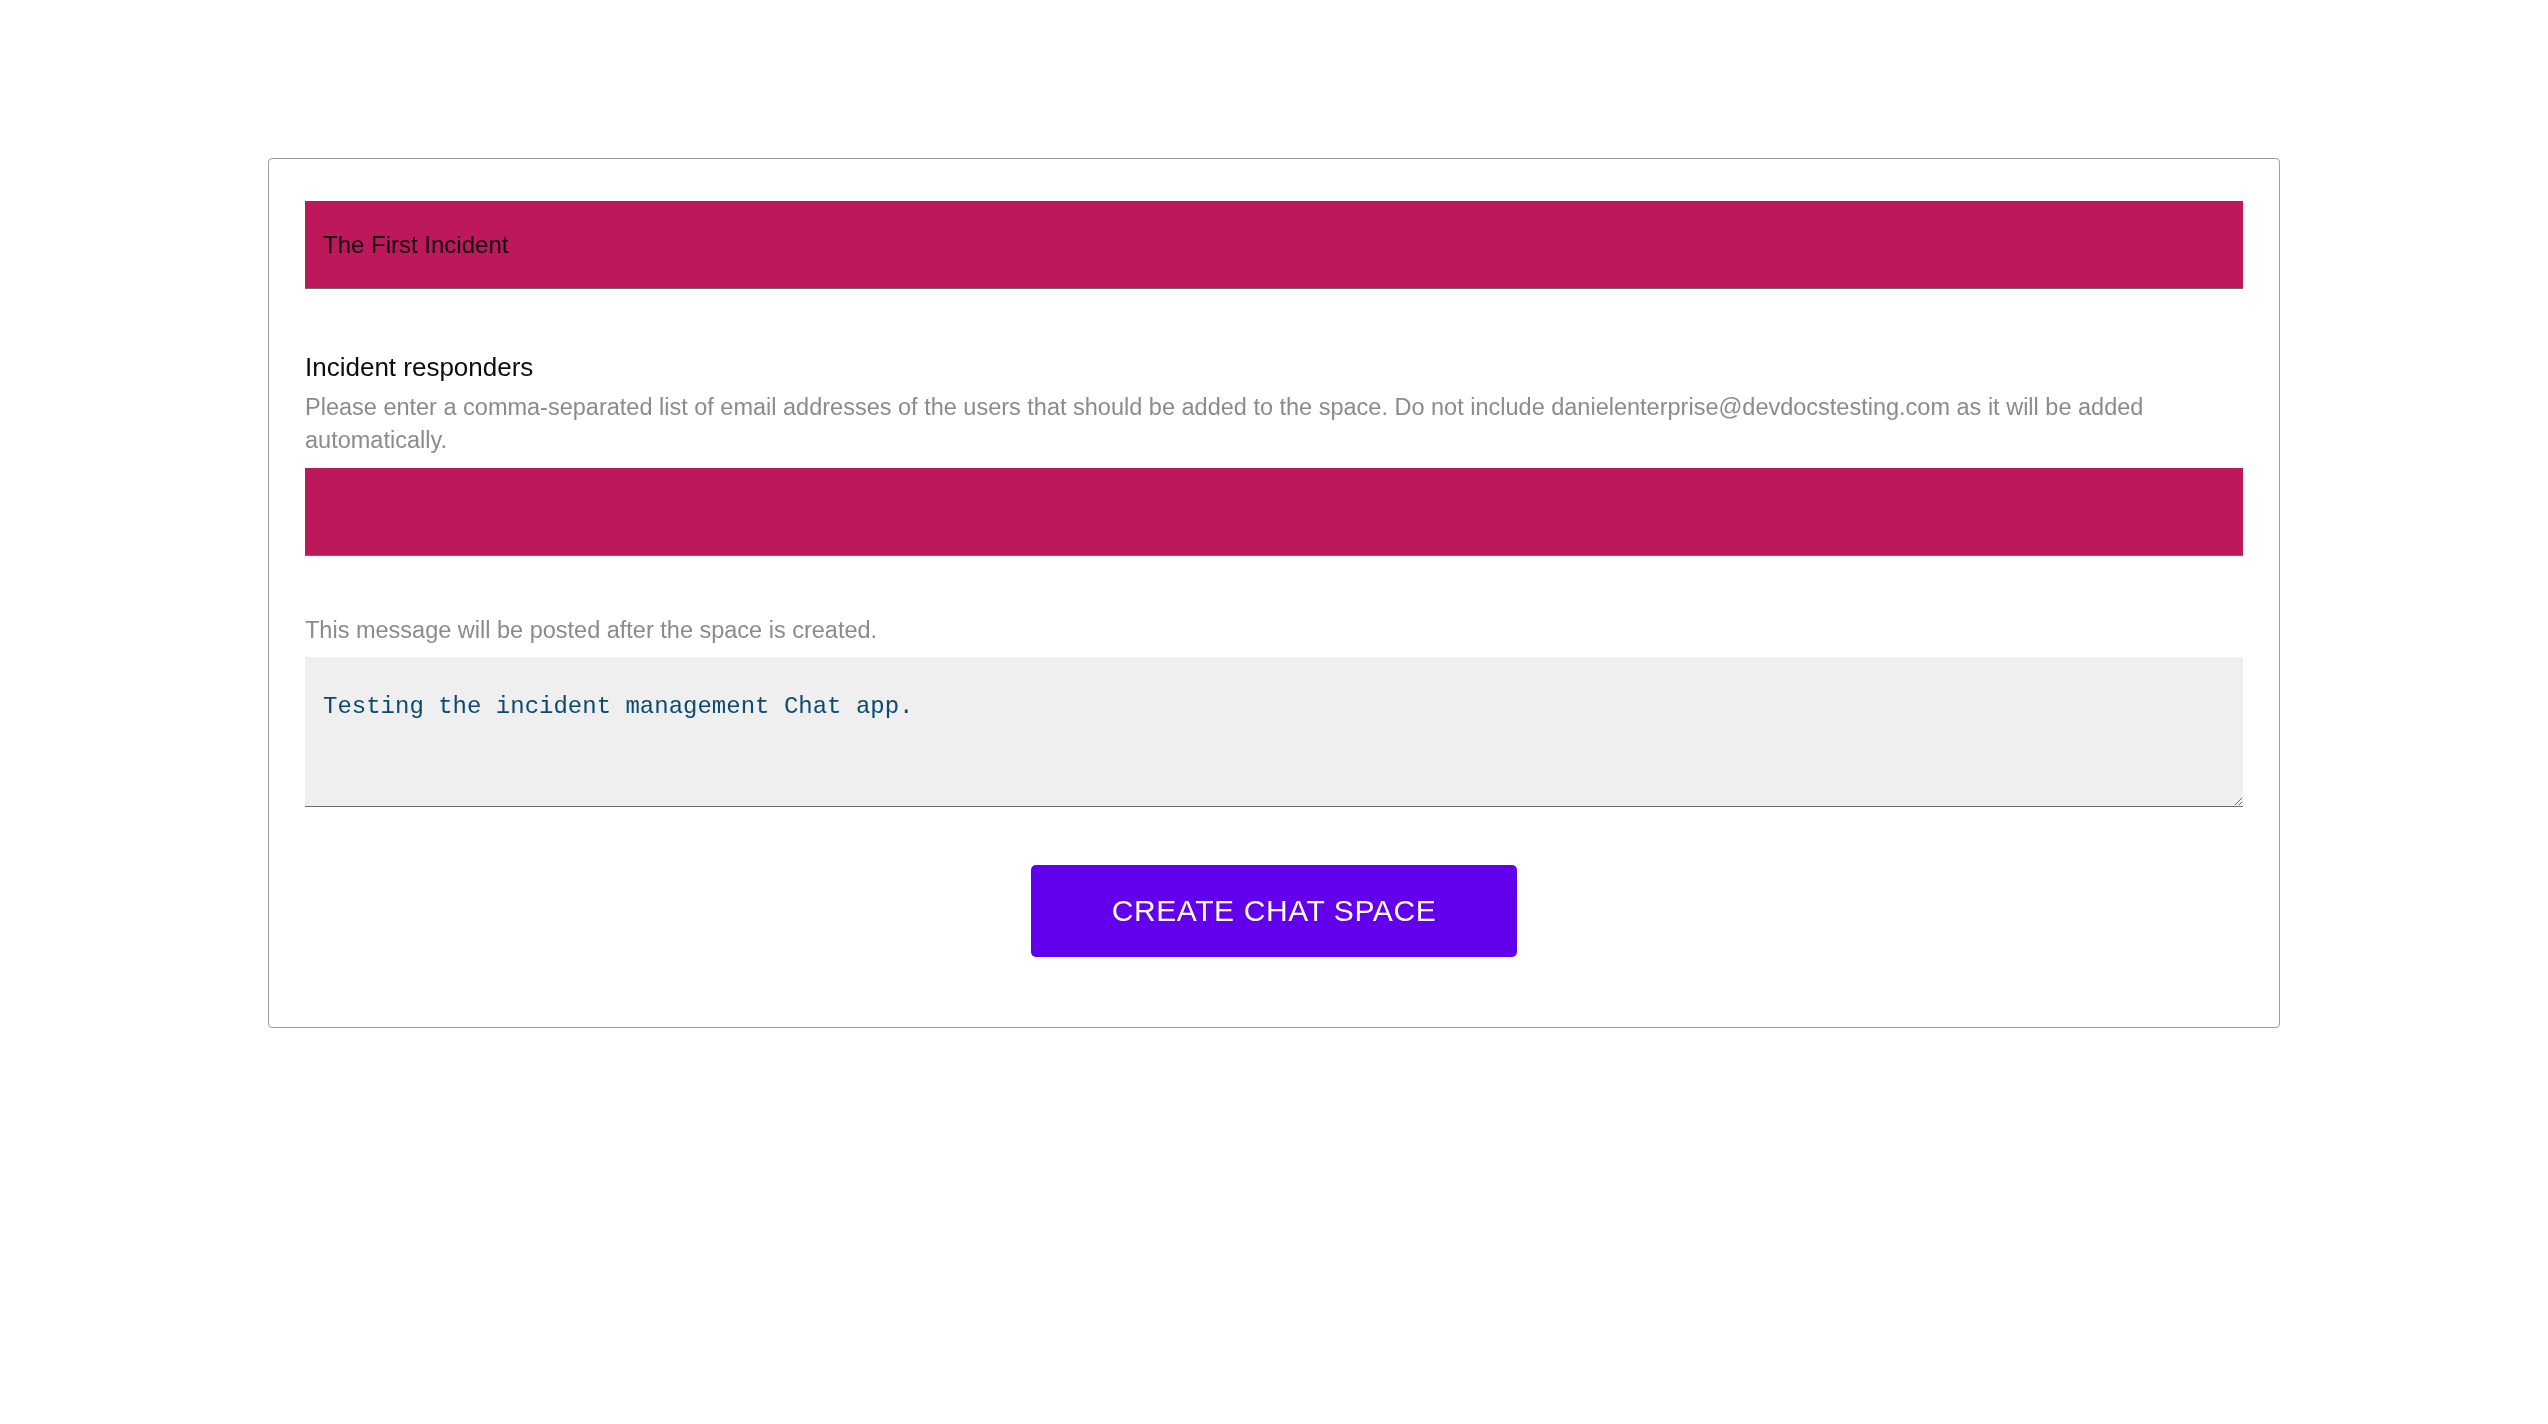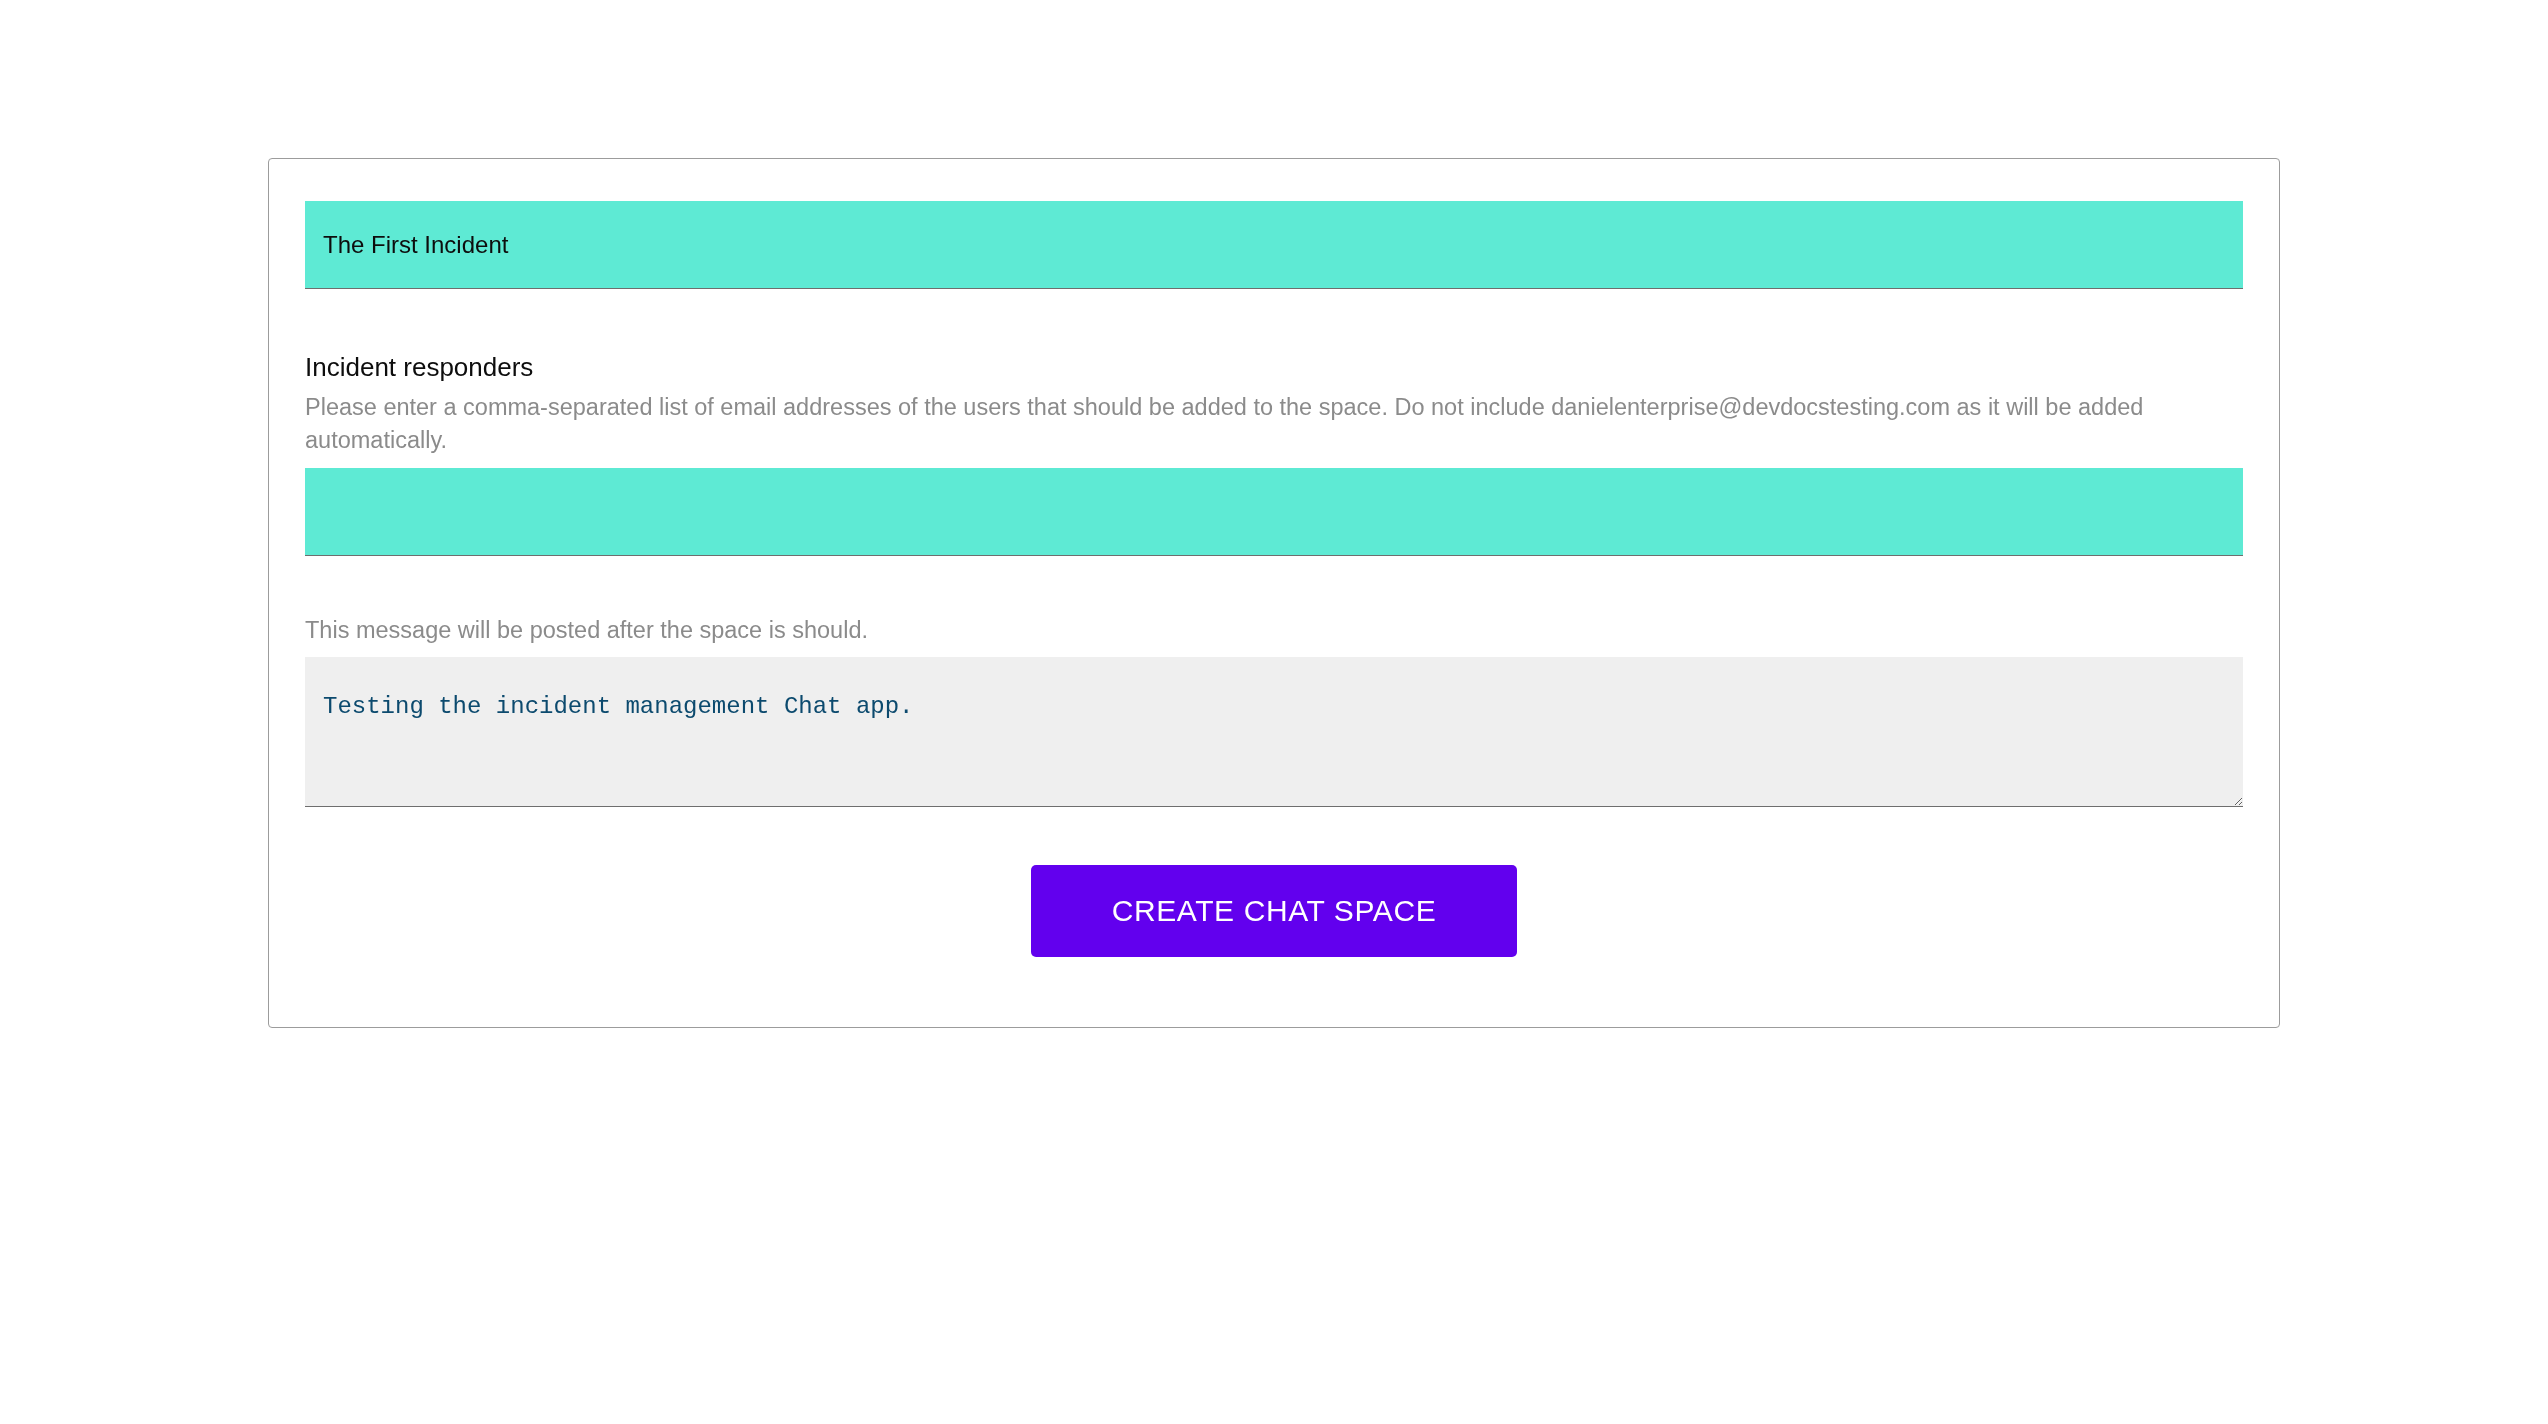--- a/index.html
+++ b/index.html
@@ -57,21 +57,21 @@
     font-size: 23.5px;
     color: #8b8b8b;
     line-height: 1.42;
     margin-bottom: 10px;
     max-width: 1945px;
   }
   .text-input {
     display: block;
     width: 100%;
     box-sizing: border-box;
-    background: #5eead4;
+    background: #be185d;
     border: none;
     border-bottom: 1px solid #6e6e6e;
     font-family: "Liberation Sans", sans-serif;
     font-size: 24px;
     color: #0d0d0d;
     padding: 22px 18px;
     height: 88px;
     outline: none;
   }
   .text-input::placeholder { color: #9b9b9b; }
@@ -130,21 +130,21 @@
 
       <div class="field">
         <div class="field-label">Incident responders</div>
         <div class="field-help">Please enter a comma-separated list of email addresses of the users that should be added to the space. Do not include danielenterprise@devdocstesting.com as it will be added automatically.</div>
         <input class="text-input" type="text" value="" style="">
       </div>
 
       <div class="gap-b"></div>
 
       <div class="field">
-        <div class="field-help">This message will be posted after the space is should.</div>
+        <div class="field-help">This message will be posted after the space is created.</div>
         <textarea class="textarea-input" style="">Testing the incident management Chat app.</textarea>
       </div>
 
       <div class="submit-row">
         <button class="submit-button">CREATE CHAT SPACE</button>
       </div>
 
     </div>
   </div>
 </div>

